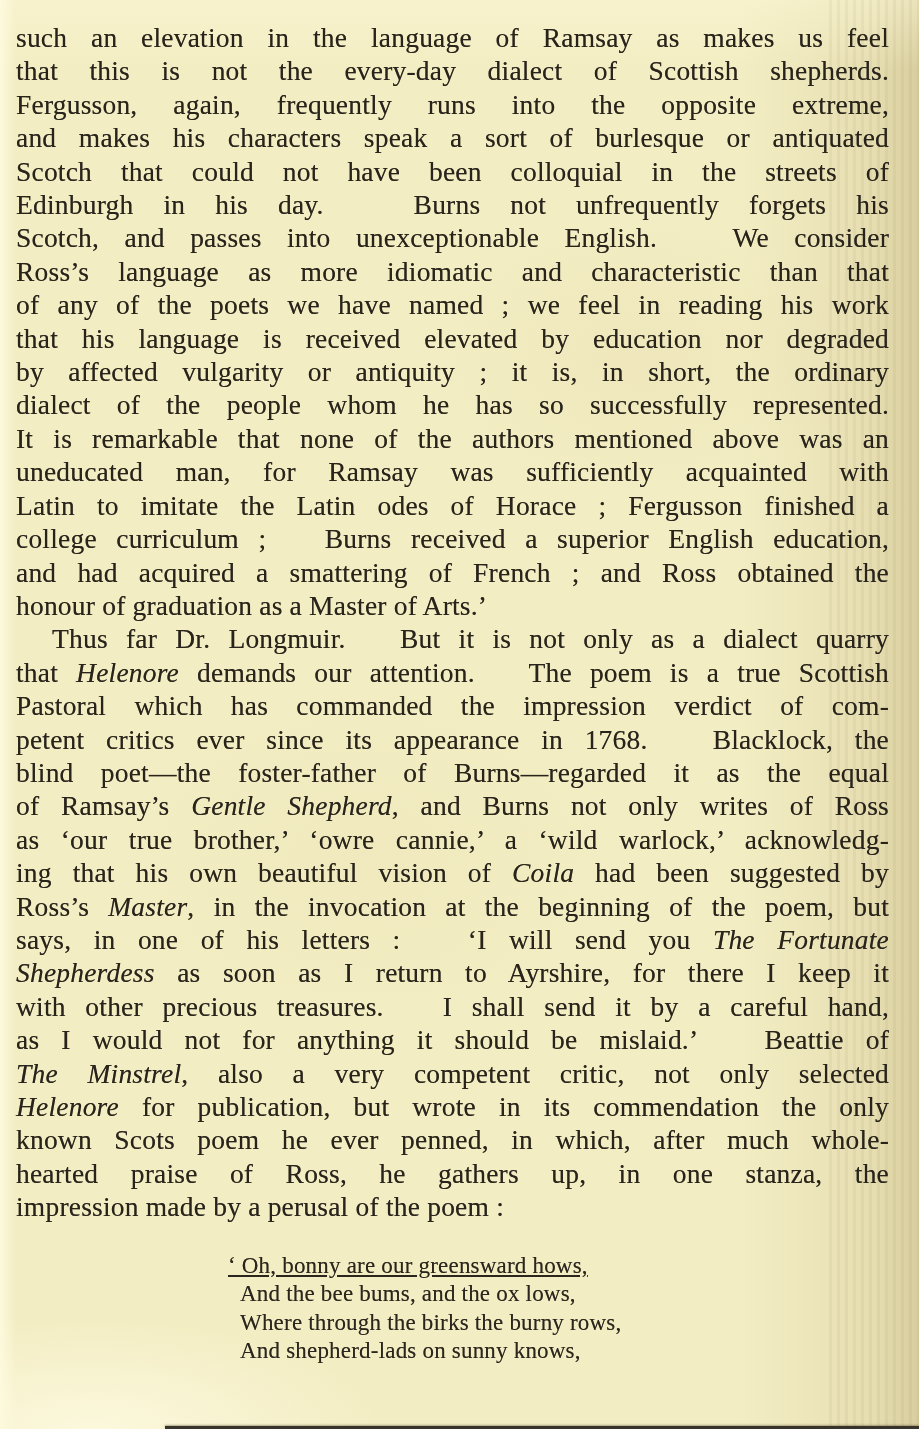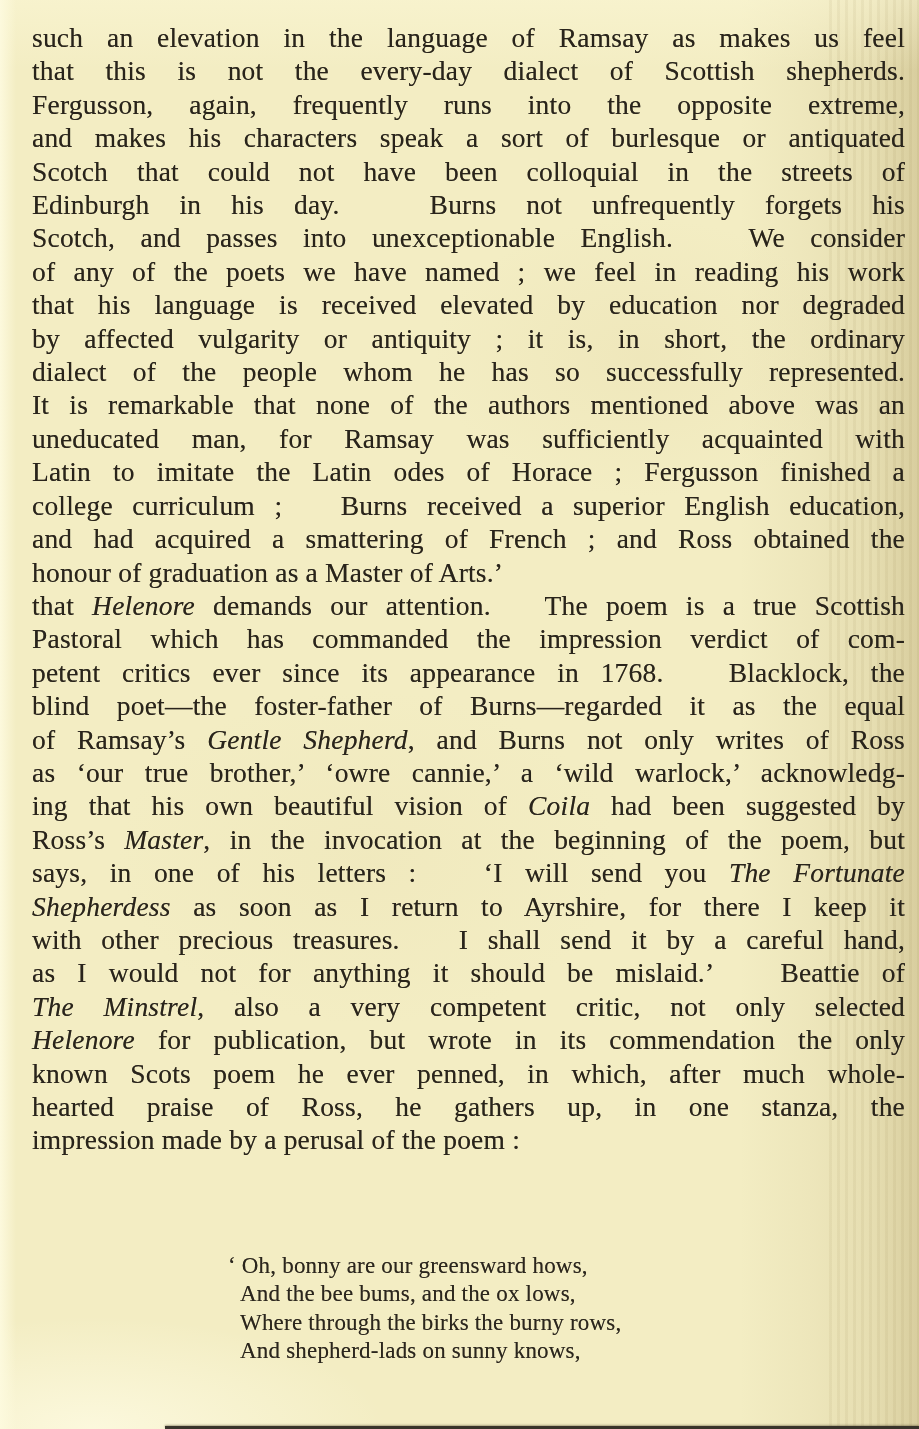--- a/index.html
+++ b/index.html
@@ -42,21 +42,21 @@
   }
   .bottom-edge {
     position: absolute;
     left: 165px; right: 0; bottom: 0;
     height: 3px;
     background: #39342b;
     box-shadow: 0 -1px 2px rgba(80,70,45,0.45);
   }
   .text-block {
     position: absolute;
-    left: 32px;
+    left: 16px;
     top: 21px;
     width: 873px;
     color: #29241b;
     font-size: 27.5px;
     letter-spacing: 0.2px;
     text-shadow: 0 0 0.5px rgba(41,36,27,0.55);
   }
   .jline {
     line-height: 33.4px;
     text-align: justify;
@@ -79,20 +79,21 @@
     font-size: 23px;
     letter-spacing: 0.2px;
     text-shadow: 0 0 0.4px rgba(43,38,29,0.5);
   }
   .poem-line {
     line-height: 28.4px;
     white-space: nowrap;
   }
   .poem-line.hang {
     text-indent: -12px;
+    text-decoration: underline;
   }
   .poem-line.pindent {
     padding-left: 48px;
   }
   i { font-style: italic; }
 </style>
 </head>
 <body>
 
 <div class="page">
@@ -101,32 +102,34 @@
   <div class="text-block" id="text-block">
 
   <section>
         <div class="jline">such an elevation in the language of Ramsay as makes us feel</div>
         <div class="jline">that this is not the every-day dialect of Scottish shepherds.</div>
         <div class="jline">Fergusson, again, frequently runs into the opposite extreme,</div>
         <div class="jline">and makes his characters speak a sort of burlesque or antiquated</div>
         <div class="jline">Scotch that could not have been colloquial in the streets of</div>
         <div class="jline">Edinburgh in his day.&nbsp;&nbsp; Burns not unfrequently forgets his</div>
         <div class="jline">Scotch, and passes into unexceptionable English.&nbsp;&nbsp; We consider</div>
+        <div class="jline">Ross’s language as more idiomatic and characteristic than that</div>
         <div class="jline">of any of the poets we have named ; we feel in reading his work</div>
         <div class="jline">that his language is received elevated by education nor degraded</div>
         <div class="jline">by affected vulgarity or antiquity ; it is, in short, the ordinary</div>
         <div class="jline">dialect of the people whom he has so successfully represented.</div>
         <div class="jline">It is remarkable that none of the authors mentioned above was an</div>
         <div class="jline">uneducated man, for Ramsay was sufficiently acquainted with</div>
         <div class="jline">Latin to imitate the Latin odes of Horace ; Fergusson finished a</div>
         <div class="jline">college curriculum ;&nbsp;&nbsp; Burns received a superior English education,</div>
         <div class="jline">and had acquired a smattering of French ; and Ross obtained the</div>
         <div class="jline last">honour of graduation as a Master of Arts.’</div>
       </section>
       <section>
+        <div class="jline indent-first">Thus far Dr. Longmuir.&nbsp;&nbsp; But it is not only as a dialect quarry</div>
         <div class="jline">that <i>Helenore</i> demands our attention.&nbsp;&nbsp; The poem is a true Scottish</div>
         <div class="jline">Pastoral which has commanded the impression verdict of com-</div>
         <div class="jline">petent critics ever since its appearance in 1768.&nbsp;&nbsp; Blacklock, the</div>
         <div class="jline">blind poet—the foster-father of Burns—regarded it as the equal</div>
         <div class="jline">of Ramsay’s <i>Gentle Shepherd</i>, and Burns not only writes of Ross</div>
         <div class="jline">as ‘our true brother,’ ‘owre cannie,’ a ‘wild warlock,’ acknowledg-</div>
         <div class="jline">ing that his own beautiful vision of <i>Coila</i> had been suggested by</div>
         <div class="jline">Ross’s <i>Master</i>, in the invocation at the beginning of the poem, but</div>
         <div class="jline">says, in one of his letters :&nbsp;&nbsp; ‘I will send you <i>The Fortunate</i></div>
         <div class="jline"><i>Shepherdess</i> as soon as I return to Ayrshire, for there I keep it</div>

